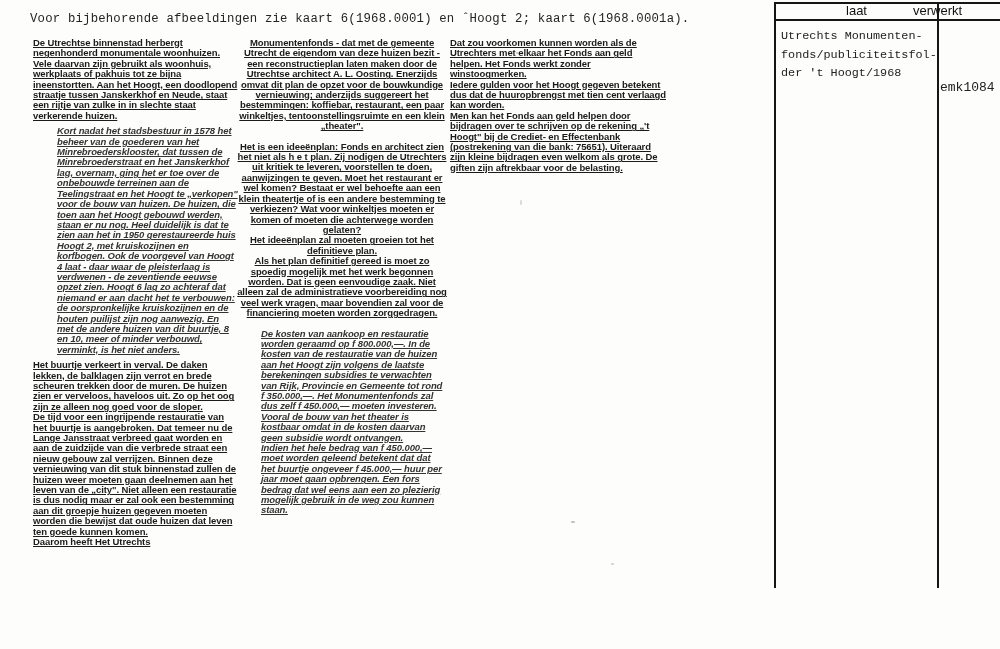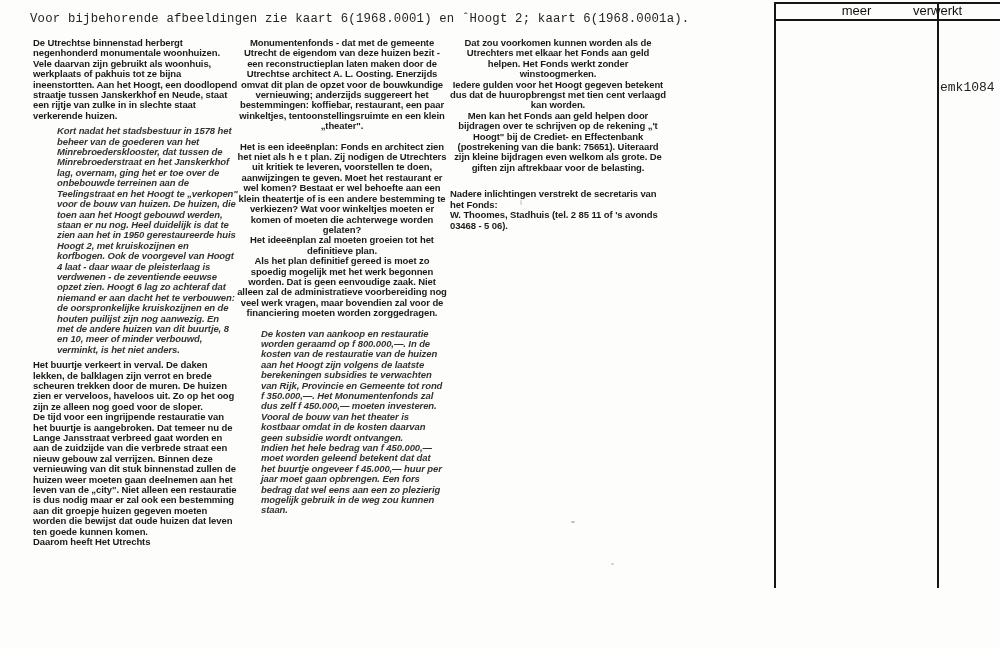--- a/index.html
+++ b/index.html
@@ -30,29 +30,30 @@
     position: absolute;
     top: 38px;
     font-family: "Liberation Sans", sans-serif;
   }
   .col p {
     margin: 0;
     font-size: 9.5px;
     line-height: 10.4px;
     letter-spacing: -0.1px;
     white-space: pre-line;
+    text-decoration: underline;
   }
   .col p.bold   { font-weight: bold; color: #1b1b1b; }
   .col p.italic { font-style: italic; font-weight: bold; color: #333333; margin-left: 24px; }
   .col1 { left: 33px;  width: 205px; }
   .col2 { left: 237px; width: 210px; }
   .col3 { left: 450px; width: 216px; }
   .gap-sm { margin-bottom: 5px !important; }
   .gap-md { margin-bottom: 10px !important; text-align: center; }
-  .gap-lg { margin-bottom: 16px !important; text-align: center; }
+  .gap-lg { margin-bottom: 16px !important; }
   
   .reg-line { position: absolute; background: #151515; }
   .reg-top      { left: 774px; top: 2px;  width: 226px; height: 2px; }
   .reg-hdr-sep  { left: 774px; top: 19px; width: 226px; height: 2px; }
   .reg-v-left   { left: 774px; top: 2px;  width: 2px; height: 586px; }
   .reg-v-mid    { left: 937px; top: 2px;  width: 2px; height: 586px; }
   .reg-label {
     position: absolute;
     top: 3px;
     font-size: 13px;
@@ -106,33 +107,34 @@
 Het ideeënplan zal moeten groeien tot het definitieve plan.
 Als het plan definitief gereed is moet zo spoedig mogelijk met het werk begonnen worden. Dat is geen eenvoudige zaak. Niet alleen zal de administratieve voorbereiding nog veel werk vragen, maar bovendien zal voor de financiering moeten worden zorggedragen.</p>
     <p class="italic">De kosten van aankoop en restauratie worden geraamd op f 800.000,—. In de kosten van de restauratie van de huizen aan het Hoogt zijn volgens de laatste berekeningen subsidies te verwachten van Rijk, Provincie en Gemeente tot rond f 350.000,—. Het Monumentenfonds zal dus zelf f 450.000,— moeten investeren. Vooral de bouw van het theater is kostbaar omdat in de kosten daarvan geen subsidie wordt ontvangen.
 Indien het hele bedrag van f 450.000,— moet worden geleend betekent dat dat het buurtje ongeveer f 45.000,— huur per jaar moet gaan opbrengen. Een fors bedrag dat wel eens aan een zo plezierig mogelijk gebruik in de weg zou kunnen staan.</p>
   </div>
 
   <div class="col col3">
     <p class="bold gap-lg">Dat zou voorkomen kunnen worden als de Utrechters met elkaar het Fonds aan geld helpen. Het Fonds werkt zonder winstoogmerken.
 Iedere gulden voor het Hoogt gegeven betekent dus dat de huuropbrengst met tien cent verlaagd kan worden.
 Men kan het Fonds aan geld helpen door bijdragen over te schrijven op de rekening „'t Hoogt" bij de Crediet- en Effectenbank (postrekening van die bank: 75651). Uiteraard zijn kleine bijdragen even welkom als grote. De giften zijn aftrekbaar voor de belasting.</p>
-    <p class="bold">Nadere inlichtingen verstrekt de secretaris van het Fonds:
-W. Thoomes, Stadhuis (tel. 2 85 11 of 's avonds 03468 - 5 06).</p>
   </div>
 
   <div class="reg-line reg-top"></div>
   <div class="reg-line reg-hdr-sep"></div>
   <div class="reg-line reg-v-left"></div>
   <div class="reg-line reg-v-mid"></div>
 
-  <div class="reg-label reg-label-source">meer</div>
+  <div class="reg-label reg-label-source">laat</div>
 
   <div class="reg-label reg-label-processed">verwerkt</div>
 
+  <div class="reg-source">Utrechts Monumenten-
+fonds/publiciteitsfol-
+der 't Hoogt/1968</div>
 
   <div class="reg-code">emk1084</div>
 
   <div class="speck speck-1"></div>
   <div class="speck speck-2"></div>
   <div class="speck speck-3"></div>
   <div class="speck speck-4"></div>
   <div class="speck speck-5"></div>
 
 </div>

